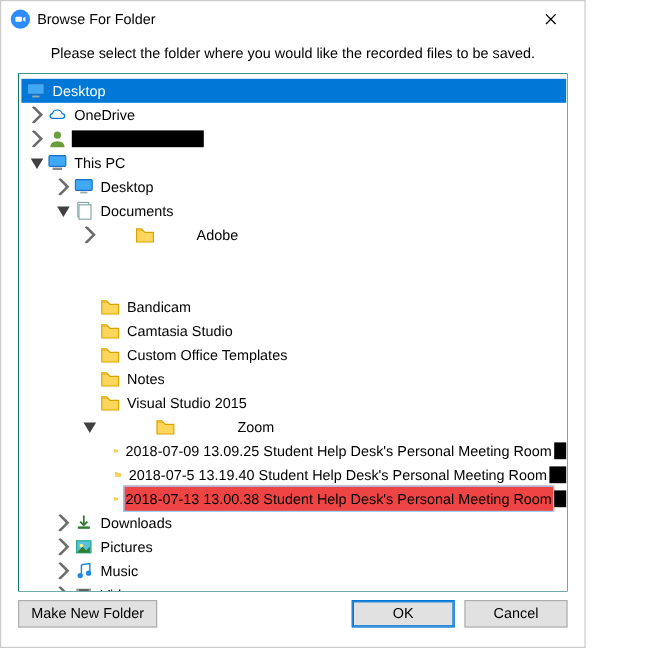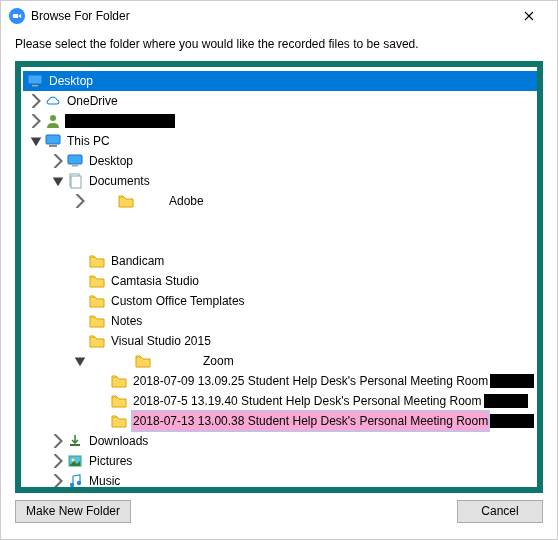--- a/index.html
+++ b/index.html
@@ -1,35 +1,35 @@
 <!DOCTYPE html>
 <html><head>
 <meta charset="utf-8">
 <style>
   * { box-sizing: border-box; }
   html, body { margin:0; padding:0; font-family: "Segoe UI", Tahoma, sans-serif; font-size:12px; color:#000; background:#fff; }
-  .dialog { width:558px; height:540px; background:#fff; position:relative; display:flex; flex-direction:column; border:1px solid #ccc; }
+  .dialog { width:488px; height:540px; background:#fff; position:relative; display:flex; flex-direction:column; border:1px solid #ccc; }
   .titlebar { height:30px; display:flex; align-items:center; padding:0 8px; }
   .titlebar .app-icon { width:16px; height:16px; border-radius:50%; background:#2d8cff; display:inline-flex; align-items:center; justify-content:center; margin-right:6px; }
   .titlebar .app-icon svg { width:10px; height:10px; }
   .titlebar .title { font-size:12px; flex:1; }
   .titlebar .close { width:40px; height:28px; display:flex; align-items:center; justify-content:center; cursor:pointer; }
   .titlebar .close svg { width:10px; height:10px; }
-  .instruction { padding:6px 14px 10px 14px; font-size:12px; }
-  .tree-wrap { flex:1; margin:0 14px; border:6px solid #0f766e; position:relative; overflow:hidden; }
+  .instruction { padding:6px 14px 10px 14px; font-size:12px;text-align:center; }
+  .tree-wrap { flex:1; margin:0 14px; border:1px solid #0f766e; position:relative; overflow:hidden; }
   .tree-inner { position:absolute; inset:0; overflow-y:auto; overflow-x:hidden; background:#fff; padding:4px 0 4px 2px; }
   .tree-inner::-webkit-scrollbar { width:17px; }
   .tree-inner::-webkit-scrollbar-track { background:#f0f0f0; }
   .tree-inner::-webkit-scrollbar-thumb { background:#c1c1c1; border:1px solid #f0f0f0; }
   .node { line-height:20px; height:20px; display:flex; align-items:center; white-space:nowrap; cursor:default; user-select:none; }
   .node .expander { width:14px; height:14px; display:inline-flex; align-items:center; justify-content:center; margin-right:2px; color:#6b6b6b; cursor:pointer; }
   .node .expander.empty { visibility:hidden; }
   .node .ic { width:16px; height:16px; display:inline-flex; align-items:center; justify-content:center; margin-right:4px; }
   .node .label { padding:0 2px; }
-  .node.selected .label { background:#f9a8d4; border:1px solid #99d1ff; padding:0 1px; }
+  .node.selected .label { background:#ef4444; border:1px solid #99d1ff; padding:0 1px; }
   .node .redact { background:#000; height:14px; display:inline-block; }
   svg { display:block; }
   .footer { height:46px; display:flex; align-items:center; padding:0 14px 10px 14px; gap:8px; }
   .btn { height:23px; min-width:86px; border:1px solid #adadad; background:#e1e1e1; font-family:inherit; font-size:12px; cursor:pointer; padding:0 10px; }
   .btn.default { border:1px solid #0078d7; outline:1px solid #0078d7; outline-offset:-2px;}
   .spacer { flex:1; }
 </style>
 </head>
 <body>
 
@@ -316,16 +316,17 @@
         </span>
         <span class="label">Videos</span>
       </div>
 
     </div>
   </div>
 
   <div class="footer">
     <button class="btn">Make New Folder</button>
     <span class="spacer"></span>
+    <button class="btn default">OK</button>
     <button class="btn">Cancel</button>
   </div>
 
 </div>
 
 </body></html>

